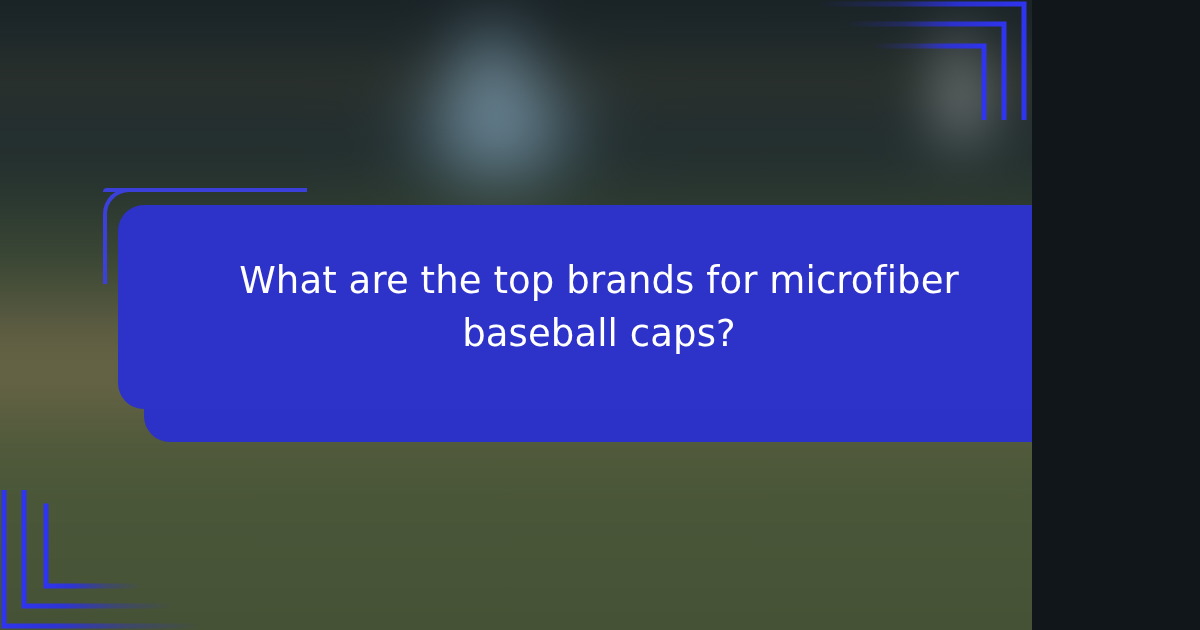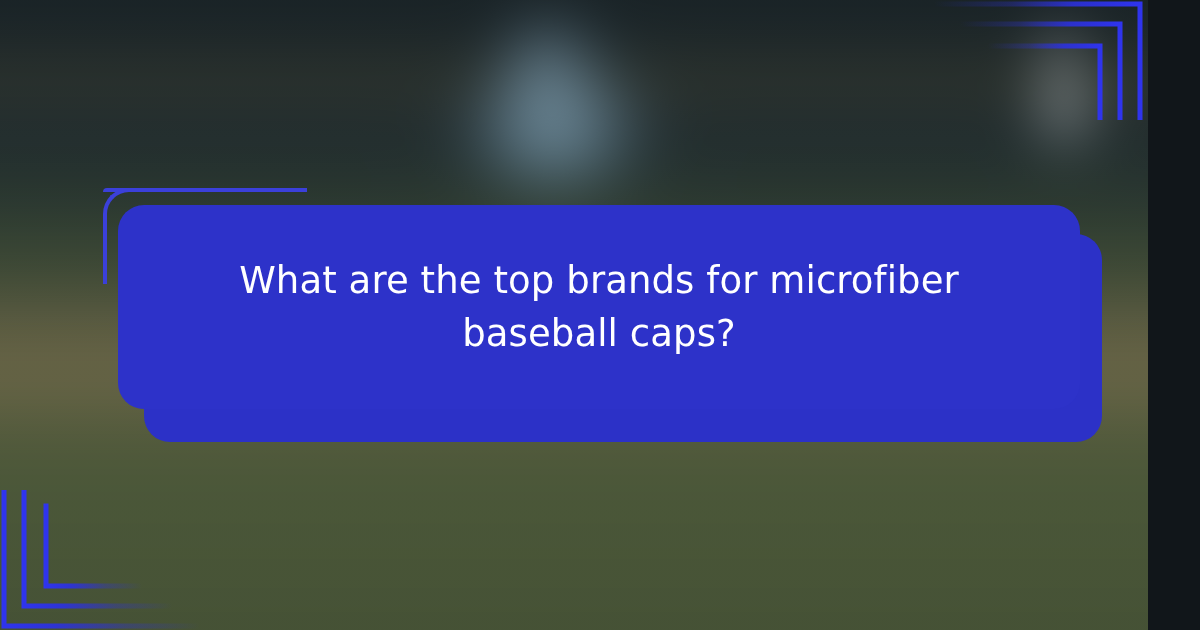--- a/index.html
+++ b/index.html
@@ -6,21 +6,21 @@
     margin: 0;
     padding: 0;
     background: #11161a;
   }
   body {
     font-family: "DejaVu Sans", sans-serif;
   }
 
   #card-image {
     position: relative;
-    width: 1148px;
+    width: 1032px;
     height: 630px;
     overflow: hidden;
     background: #3a4436;
   }
 
   
   .bg-photo {
     position: absolute;
     inset: -60px;
     background-color: #4f5c3e;

